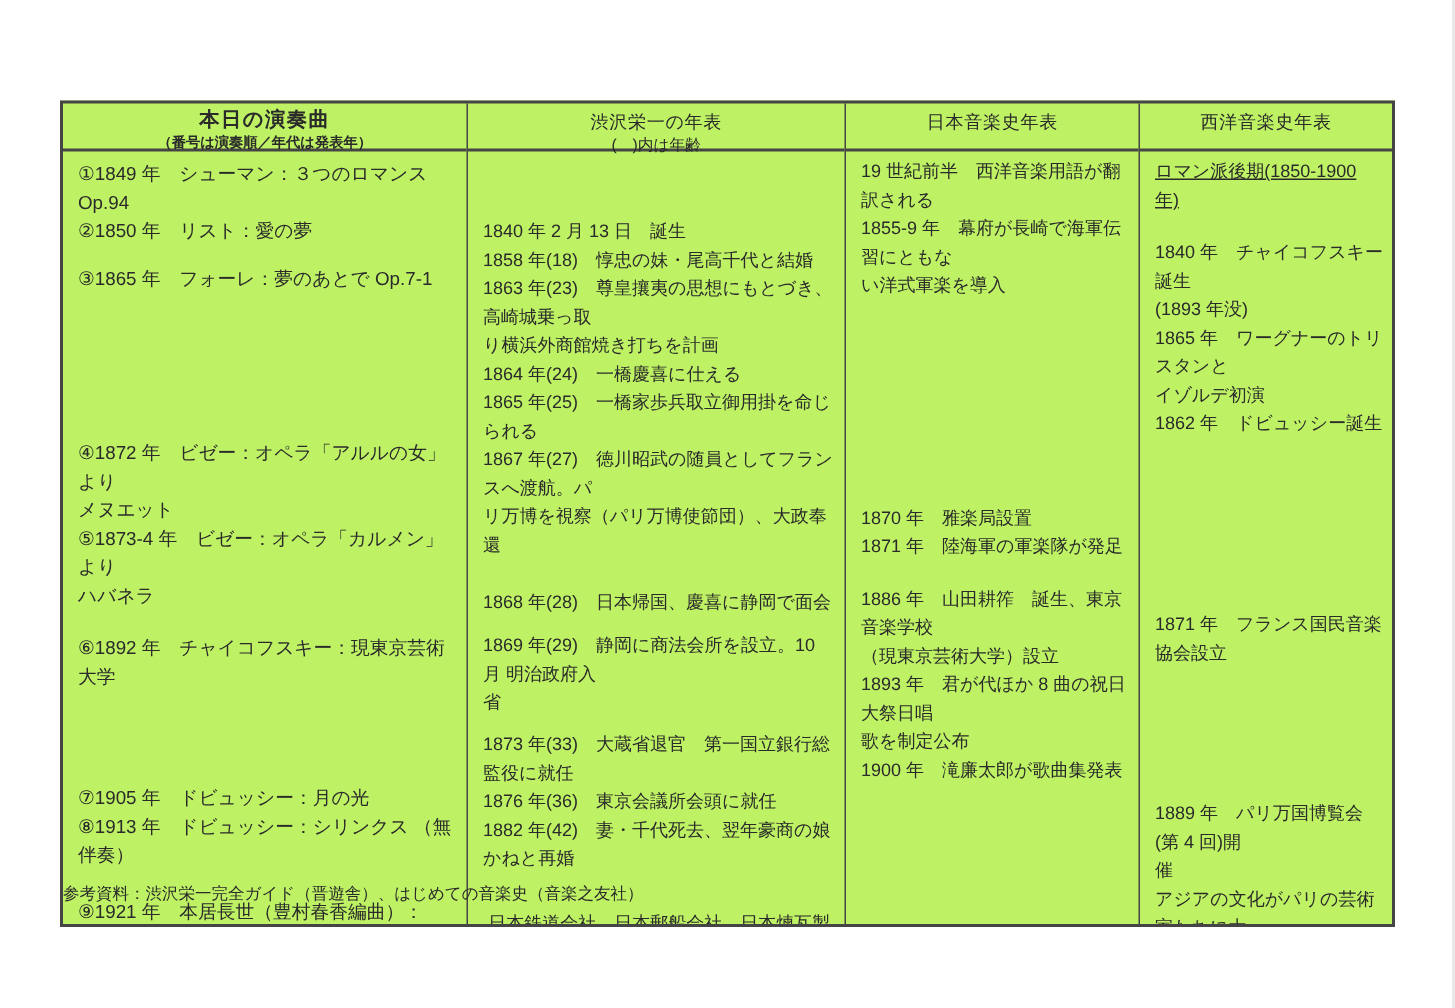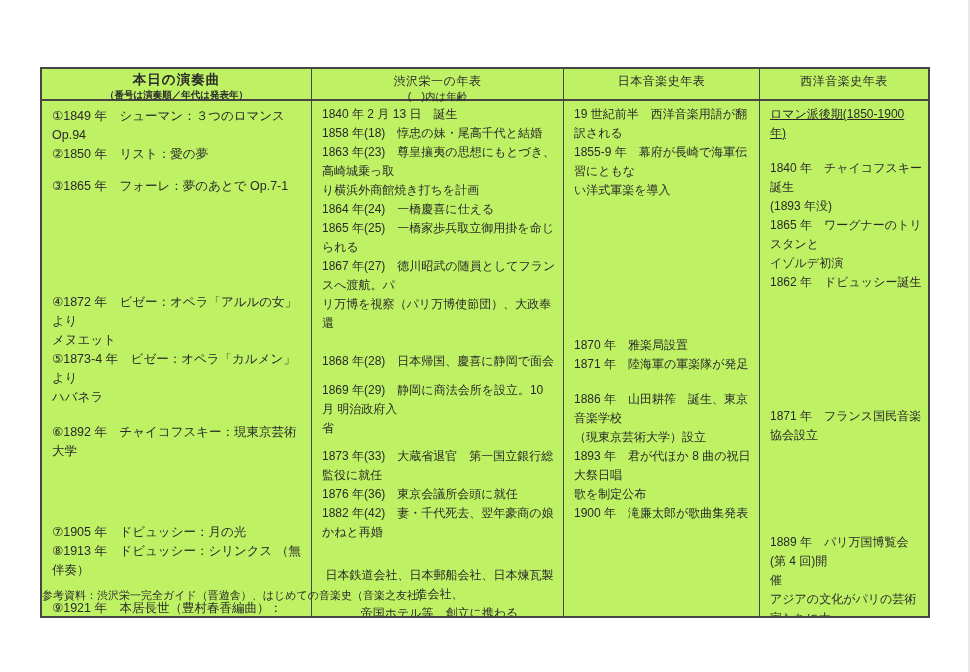--- a/index.html
+++ b/index.html
@@ -4,21 +4,21 @@
 <style>
   * { margin:0; padding:0; box-sizing:border-box; }
   html,body { width:970px; height:672px; background:#fff; overflow:hidden; }
   body { position:relative; font-family:"Liberation Sans","DejaVu Sans",sans-serif; color:#2a2a2a; }
   .page-edge { position:absolute; right:0; top:0; width:2px; height:672px; background:#e8e8e8; }
 
   .doc-table { position:absolute; left:40px; top:67px; width:890px; height:551px;
                border:2px solid #454545; display:flex; background:#bef264; }
   .col { display:flex; flex-direction:column; border-right:1px solid #454545; }
   .col.c1 { width:270px; }
-  .col.c2 { width:252px; }
+  .col.c2 { width:252px;gap:40px; }
   .col.c3 { width:196px; }
   .col.c4 { flex:1; border-right:none; }
 
   .col-header { height:32px; border-bottom:2px solid #454545; text-align:center; padding-top:2px; flex:0 0 auto; }
   .h-title { font-size:13.5px; font-weight:bold; letter-spacing:1px; }
   .h-title-sm { font-size:12px; padding-top:2px; letter-spacing:0.5px; }
   .h-sub { font-size:9.5px; font-weight:bold; }
   .h-sub-sm { font-size:10.5px; }
 
   .col-body { flex:1 1 auto; overflow:hidden; padding:4px 6px 0 10px; }

